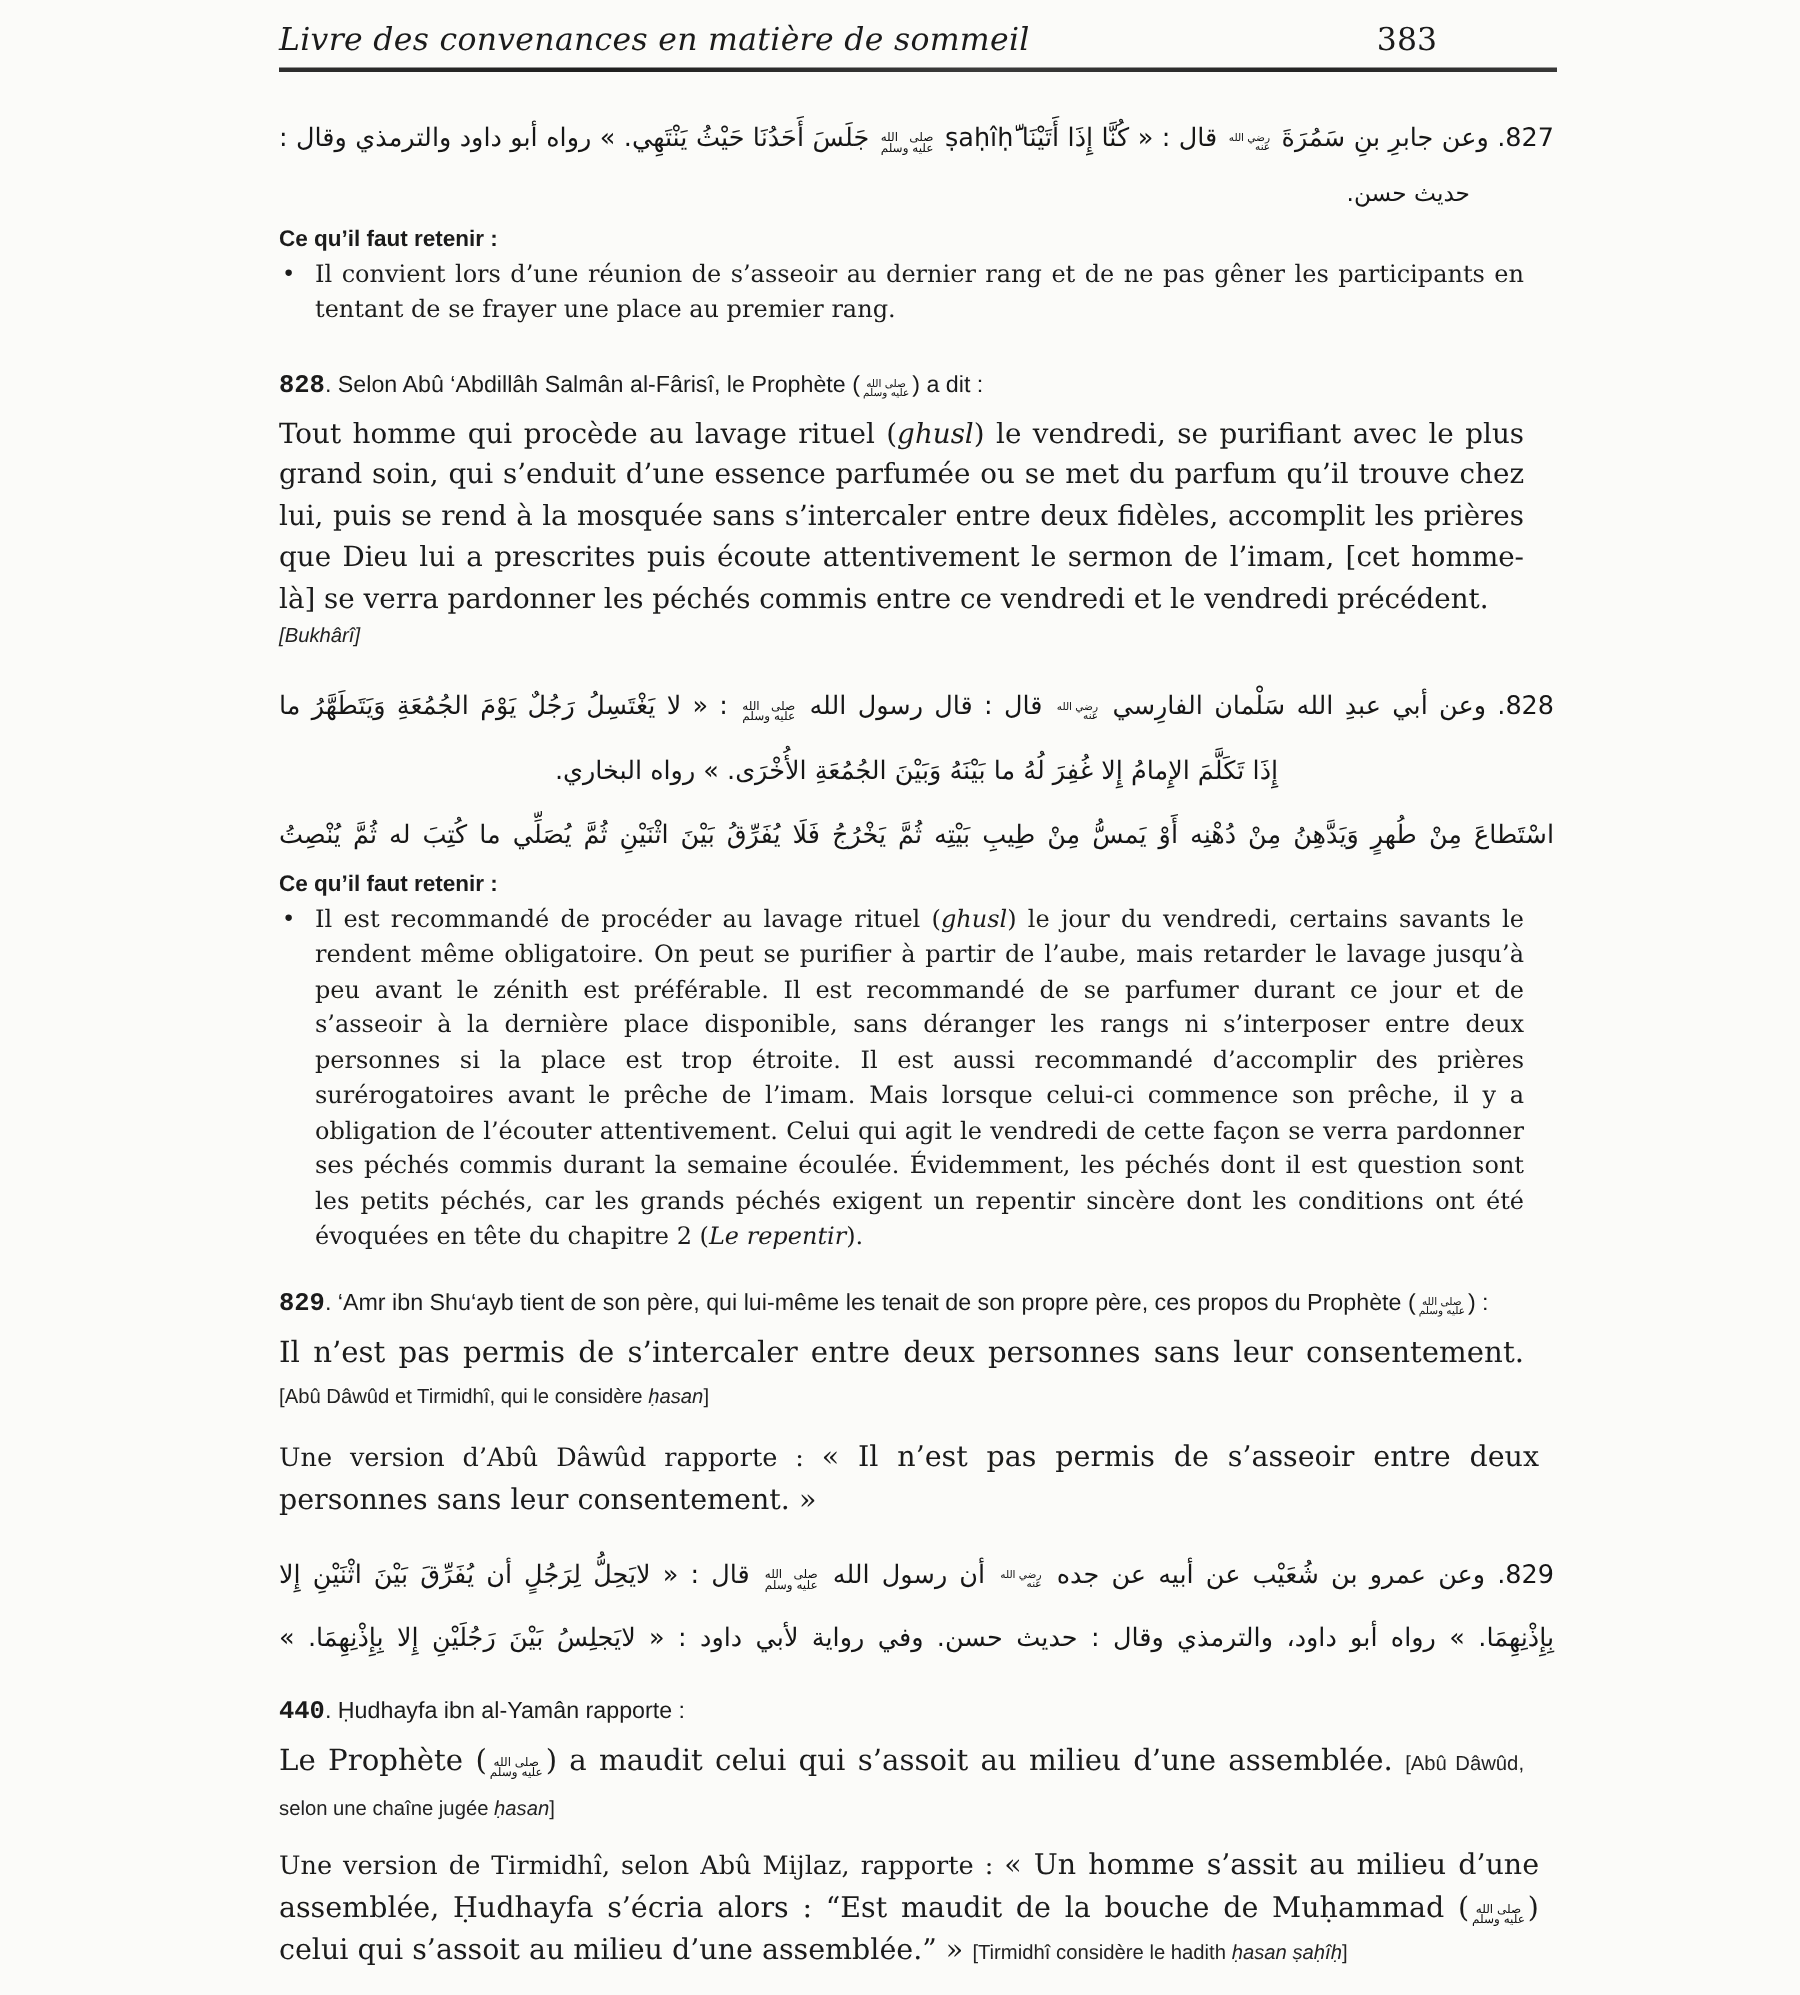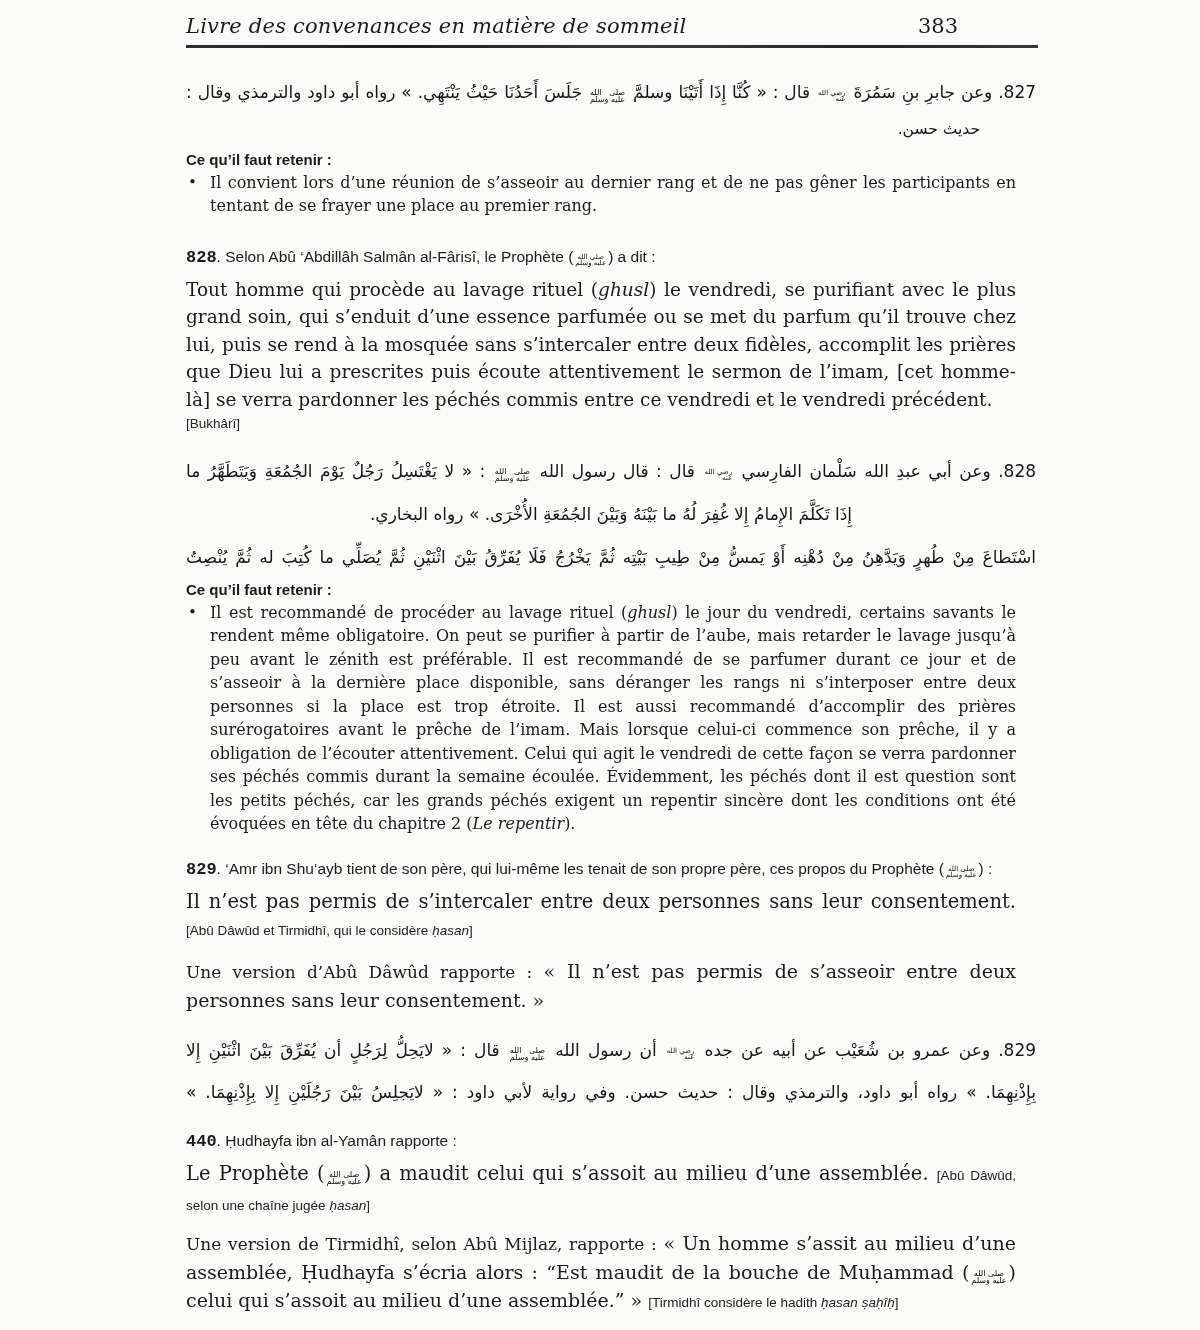--- a/index.html
+++ b/index.html
@@ -32,21 +32,21 @@
   
   .retain-label{font-family:"Liberation Sans","DejaVu Sans",sans-serif;
         font-weight:bold;font-size:15px;margin-top:8px;}
   .bullet-row{display:flex;margin-top:3px;margin-right:22px;}
   .bullet-dot{width:22px;flex:0 0 22px;font-size:15px;line-height:23px;padding-left:2px;}
   .bullet-text{flex:1;font-size:16px;line-height:23.5px;text-align:justify;}
   .h-num{font-family:Liberation Mono, monospace;font-weight:bold;font-size:17px;}
   .h-sans{font-family:"Liberation Sans","DejaVu Sans",sans-serif;font-size:15.5px;line-height:26px;}
   .big-serif{font-size:18.5px;line-height:27.5px;text-align:justify;margin-right:22px;}
   .src{font-family:"Liberation Sans","DejaVu Sans",sans-serif;font-size:13.5px;color:#222;}
-  .version{font-size:19px;line-height:28px;text-align:justify;margin-right:22px;}
+  .version{font-size:19px;line-height:28px;text-align:justify;margin-right:12px;}
   .version .lead{font-size:17px;}
   .it{font-style:italic;}
   
   .mt{margin-top:26px;}
   .ar-block .ar{margin-bottom:13px;}
   .ar-block .ar:last-child{margin-bottom:0;}
 </style>
 </head>
 <body>
 
@@ -54,39 +54,39 @@
 
   <div class="hdr">
     <span class="hdr-title">Livre des convenances en matière de sommeil</span>
     <span class="hdr-page">383</span>
   </div>
   <div class="hdr-rule"></div>
 
   <div class="ar ar-just" style="margin-top:30px;">
     <span>827. وعن جابرِ بنِ سَمُرَةَ</span>
     <span class="seal seal-sm"><span>رضي الله</span><span>عنه</span></span>
-    <span>قال : « كُنَّا إِذَا أَتَيْنَا وسلمَّ</span>
+    <span>قال : « كُنَّا إِذَا أَتَيْنَا ṣaḥîḥَّ</span>
     <span class="seal"><span>صلى الله</span><span>عليه وسلم</span></span>
     <span>جَلَسَ أَحَدُنَا حَيْثُ يَنْتَهِي. » رواه أبو داود والترمذي وقال :</span>
   </div>
   <div class="ar ar-right" style="margin-top:8px;padding-left:0;padding-right:56px;font-size:15.5px;">حديث حسن.</div>
 
   <div class="retain-label">Ce qu’il faut retenir :</div>
   <div class="bullet-row">
     <span class="bullet-dot">•</span>
     <span class="bullet-text">Il convient lors d’une réunion de s’asseoir au dernier rang et de ne pas gêner les participants en tentant de se frayer une place au premier rang.</span>
   </div>
 
   <div class="h-sans mt">
     <span class="h-num">828</span><span>. Selon Abû ‘Abdillâh Salmân al-Fârisî, le Prophète (</span><span class="seal seal-sm"><span>صلى الله</span><span>عليه وسلم</span></span><span>) a dit :</span>
   </div>
   <div class="big-serif" style="margin-top:5px;">
     <span>Tout homme qui procède au lavage rituel (</span><span class="it">ghusl</span><span>) le vendredi, se purifiant avec le plus grand soin, qui s’enduit d’une essence parfumée ou se met du parfum qu’il trouve chez lui, puis se rend à la mosquée sans s’intercaler entre deux fidèles, accomplit les prières que Dieu lui a prescrites puis écoute attentivement le sermon de l’imam, [cet homme-là] se verra pardonner les péchés commis entre ce vendredi et le vendredi précédent.</span>
   </div>
-  <div class="src" style="margin-top:3px;">[Bukhârî]</div>
+  <div class="src" style="margin-top:3px;font-style:italic;">[Bukhârî]</div>
 
   <div class="ar-block" style="margin-top:26px;">
     <div class="ar ar-just">
       <span>828. وعن أبي عبدِ الله سَلْمان الفارِسي</span>
       <span class="seal seal-sm"><span>رضي الله</span><span>عنه</span></span>
       <span>قال : قال رسول الله</span>
       <span class="seal"><span>صلى الله</span><span>عليه وسلم</span></span>
       <span>: « لا يَغْتَسِلُ رَجُلٌ يَوْمَ الجُمُعَةِ وَيَتَطَهَّرُ ما</span>
     </div>
     <div class="ar ar-center">إِذَا تَكَلَّمَ الإِمامُ إِلا غُفِرَ لُهُ ما بَيْنَهُ وَبَيْنَ الجُمُعَةِ الأُخْرَى. » رواه البخاري.</div>

